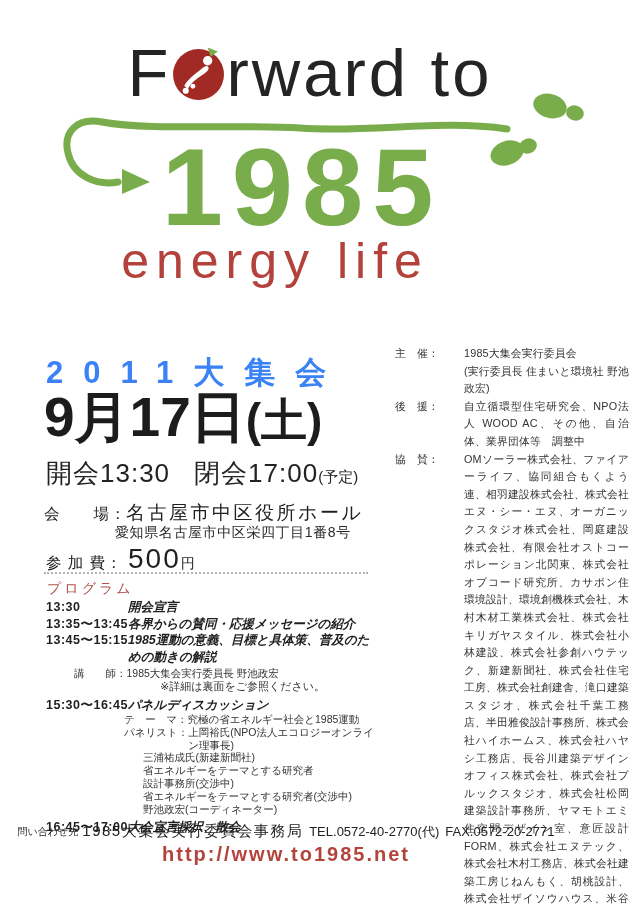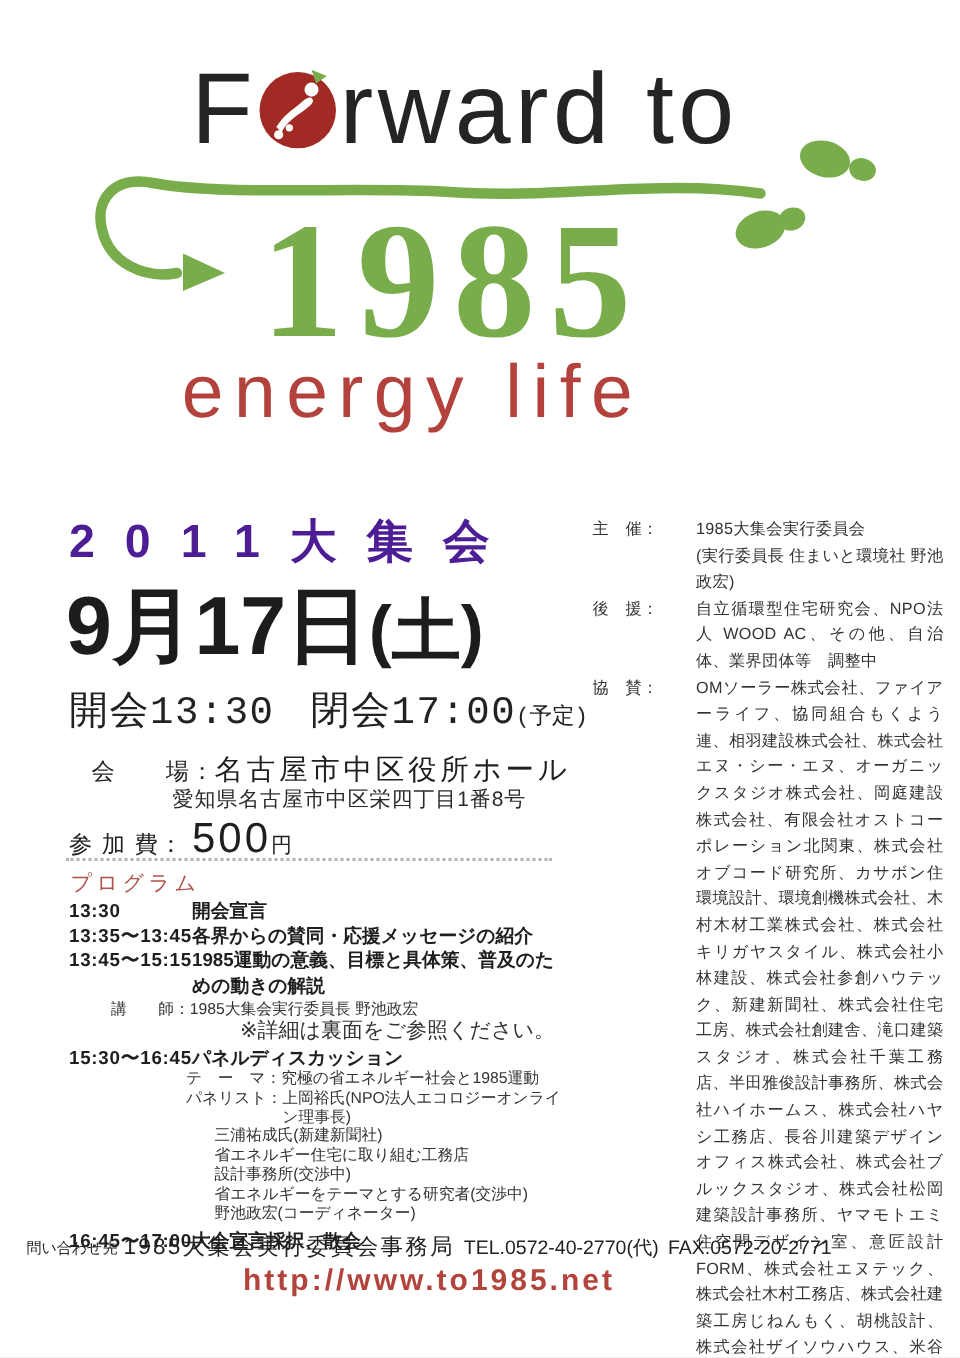--- a/index.html
+++ b/index.html
@@ -13,56 +13,56 @@
   #logo-art { position:absolute; left:0; top:0; width:640px; height:310px; }
   .fwd {
     position:absolute; top:34px; left:0; width:640px; padding-right:20px;
     text-align:center; font-size:67px; letter-spacing:3px; color:#242424;
     white-space:nowrap; line-height:78px;
   }
   .jp-circle { display:inline-block; width:53px; height:53px; vertical-align:-4px; margin:0 1px; }
   .y1985 {
     position:absolute; top:132px; left:0; width:640px; padding-right:36px;
     text-align:center; font-size:110px; line-height:110px; font-weight:bold;
-    letter-spacing:9px; color:#79ad4c; white-space:nowrap;font-family:Liberation Serif, serif;
+    letter-spacing:9px; color:#79ad4c; white-space:nowrap;
   }
   .energy {
     position:absolute; top:234px; left:0; width:556px; padding-right:6px;
     text-align:center; font-size:50px; line-height:54px; letter-spacing:7px;
     color:#b2423b; white-space:nowrap;
   }
   
   .t2011 {
-    position:absolute; top:340px; left:46px; font-size:31px; font-weight:bold;
-    letter-spacing:20px; color:#4c1d95; white-space:nowrap;
+    position:absolute; top:352px; left:46px; font-size:31px; font-weight:bold;
+    letter-spacing:20px; color:#3b82f6; white-space:nowrap;
   }
   .date { position:absolute; top:386px; left:44px; font-size:55px; line-height:62px;
     font-weight:bold; color:#1c1c1c; white-space:nowrap; }
   .dsuf { font-size:46px; }
   .times { position:absolute; top:456px; left:46px; font-size:26px; color:#222;
-    white-space:nowrap; letter-spacing:1px;font-family:Liberation Mono, monospace; }
+    white-space:nowrap; letter-spacing:1px; }
   .times .gap { display:inline-block; width:24px; }
   .tnote { font-size:15px; letter-spacing:0; }
   .lab { font-size:15.5px; color:#222; display:inline-block; width:82px; letter-spacing:1px; }
-  .vrow { position:absolute; top:500px; left:61px; white-space:nowrap; }
+  .vrow { position:absolute; top:500px; left:44px; white-space:nowrap; }
   .vname { font-size:19px; letter-spacing:2.5px; color:#1f1f1f; }
   .addr { position:absolute; top:524px; left:115px; font-size:14px; letter-spacing:0.6px; color:#2a2a2a; }
   .frow { position:absolute; top:543px; left:46px; white-space:nowrap; }
   .fval { font-size:28px; letter-spacing:2px; color:#1f1f1f; }
   .funit { font-size:14px; color:#1f1f1f; }
   .dots { position:absolute; top:572px; left:44px; width:324px; border-top:2px dotted #b3b3b3; }
   .ph { position:absolute; top:580px; left:47px; font-size:14px; letter-spacing:3px; color:#b0524b; }
   
   .plist { position:absolute; top:599px; left:46px; width:332px; }
   .prow { display:flex; font-weight:bold; font-size:12.5px; line-height:16.5px; color:#1f1f1f; }
   .ptime { width:82px; flex:none; letter-spacing:0.5px; }
-  .ptitle { flex:1; }
+  .ptitle { flex:1;font-style:italic; }
   .pdetail { display:flex; margin-left:78px; font-size:10.5px; line-height:12.8px; color:#333; }
   .dlabel { flex:none; }
-  .pnote { margin-left:114px; font-size:14px; line-height:12.8px; color:#333; }
+  .pnote { margin-left:114px; font-size:11px; line-height:12.8px; color:#333; }
   .pcont { margin-left:97px; font-size:10.5px; line-height:12.8px; color:#333; }
   .mt2 { margin-top:2px;margin-left:28px; } .mt4 { margin-top:4px; }
   
   .credits { position:absolute; top:345px; left:395px; width:234px; font-size:10.8px;
     line-height:17.6px; color:#333; letter-spacing:0.2px; }
   .csec { display:flex;gap:25px; }
   .clabel { flex:none; width:44px; }
   .cbody { flex:1; text-align:justify; }
   .cnote { font-size:9px; letter-spacing:0; }
   
@@ -150,21 +150,21 @@
     </div>
     <div class="pdetail">
       <span class="dlabel">テ　ー　マ：</span>
       <span>究極の省エネルギー社会と1985運動</span>
     </div>
     <div class="pdetail">
       <span class="dlabel">パネリスト：</span>
       <span>上岡裕氏(NPO法人エコロジーオンライン理事長)</span>
     </div>
     <div class="pcont">三浦祐成氏(新建新聞社)</div>
-    <div class="pcont">省エネルギー住宅に取り組む工務店</div>
+    <div class="pcont">省エネルギーをテーマとする研究者</div>
     <div class="pcont">設計事務所(交渉中)</div>
     <div class="pcont">省エネルギーをテーマとする研究者(交渉中)</div>
     <div class="pcont">野池政宏(コーディネーター)</div>
     <div class="prow mt4">
       <span class="ptime">16:45〜17:00</span>
       <span class="ptitle">大会宣言採択、散会</span>
     </div>
   </div>
 
   <div class="credits">

